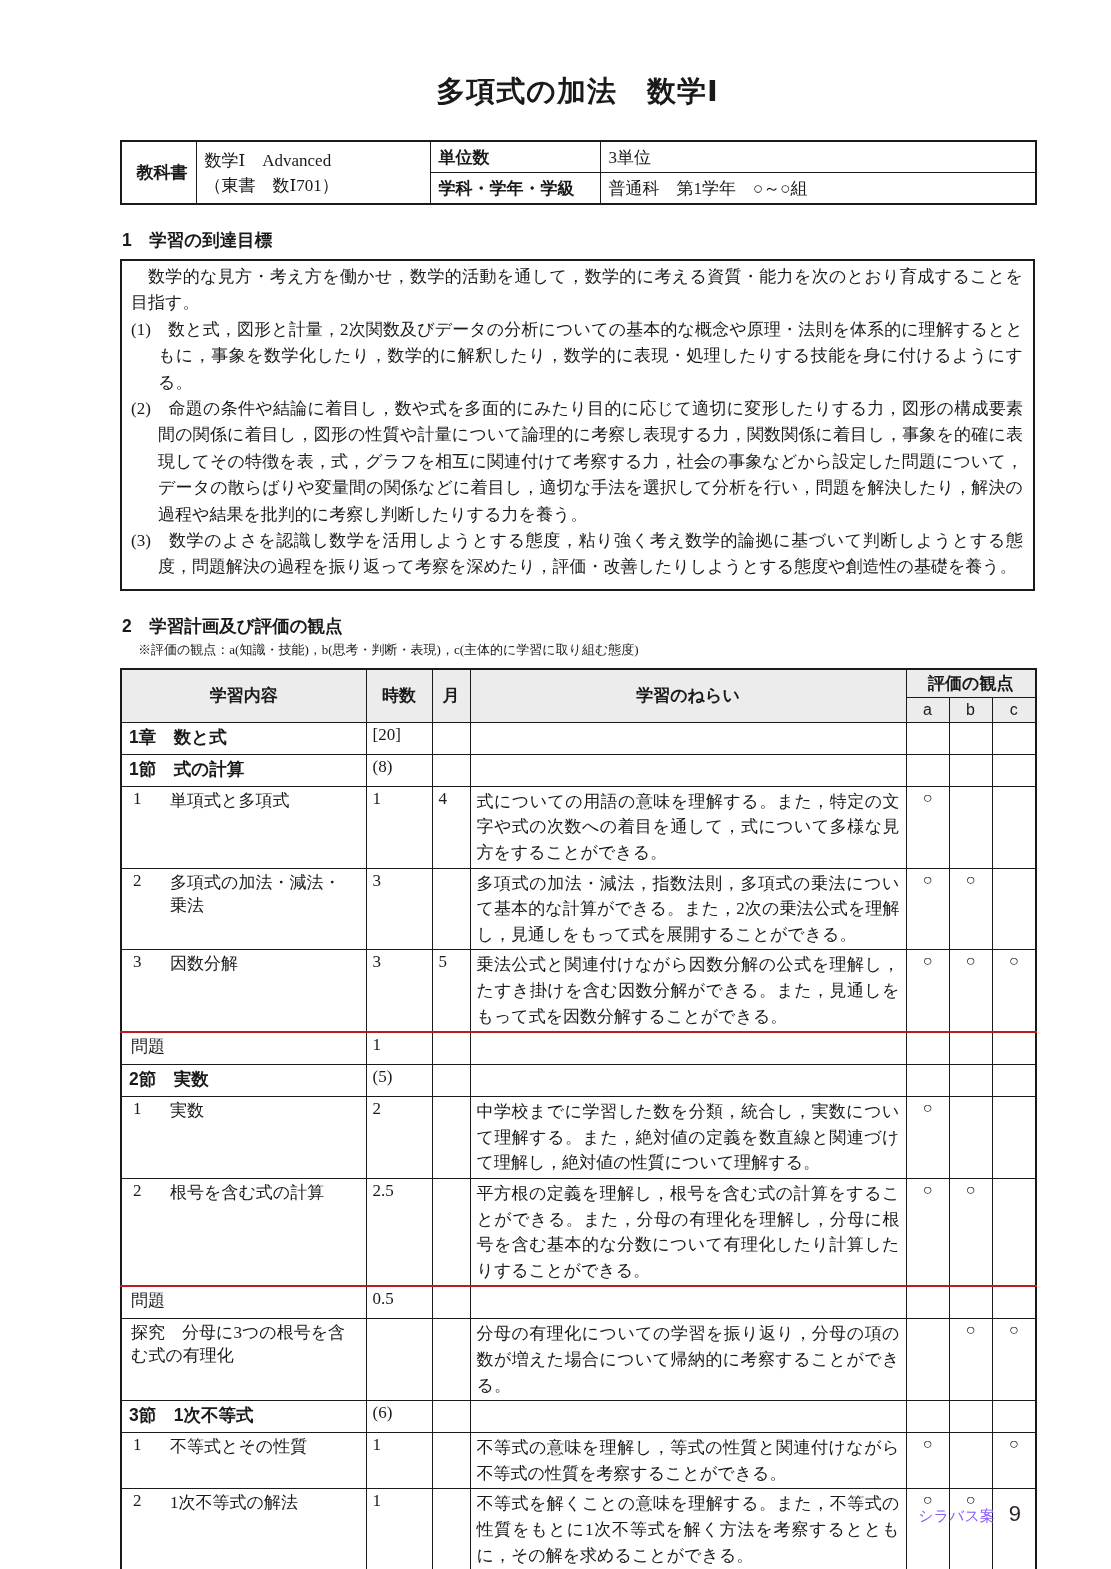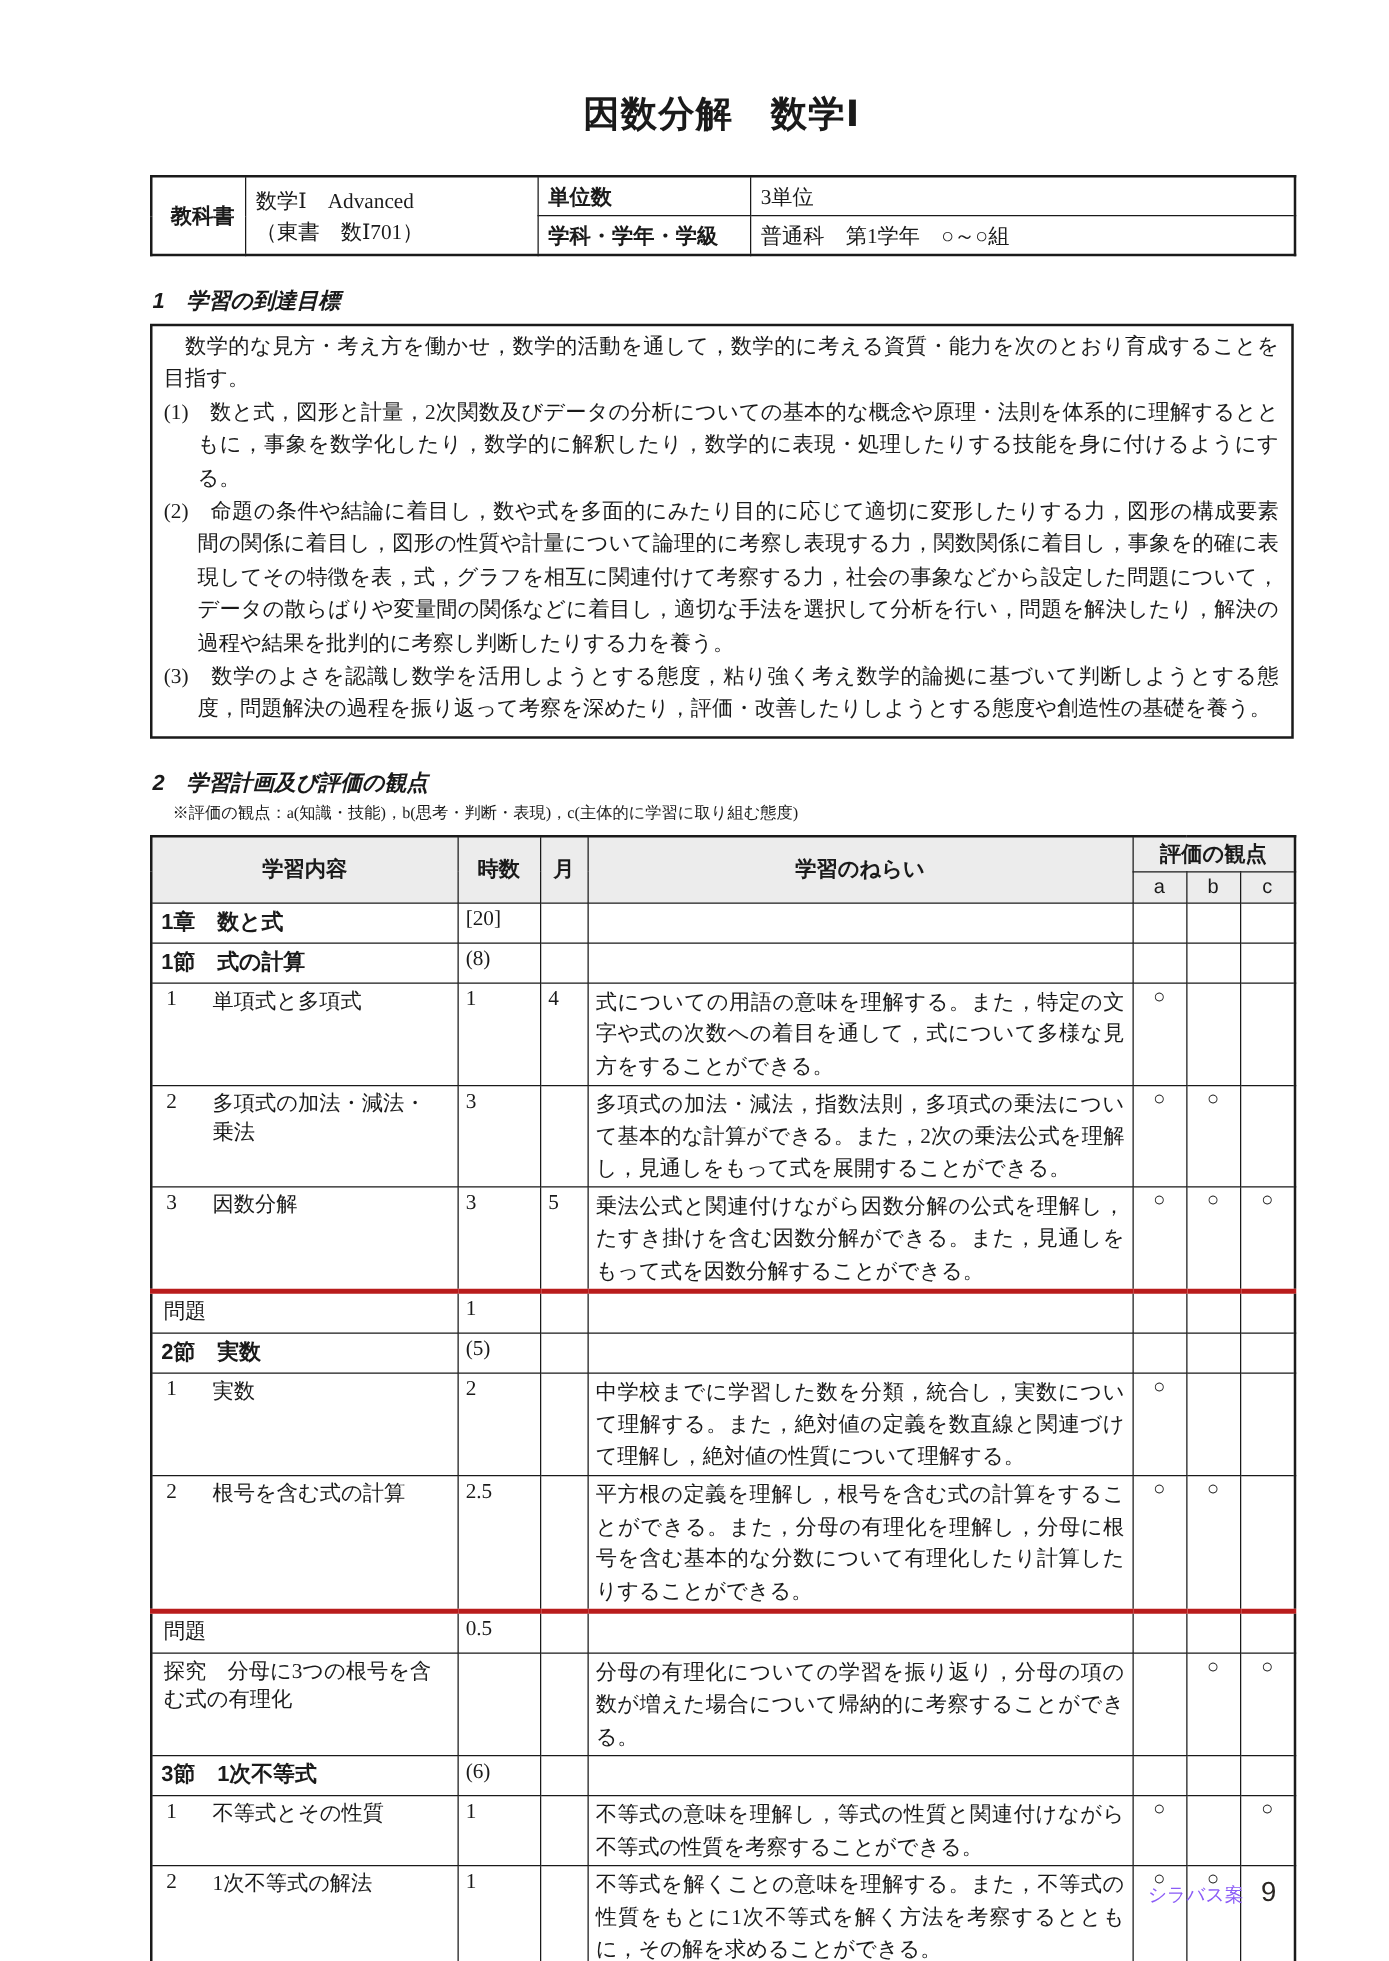--- a/index.html
+++ b/index.html
@@ -35,21 +35,21 @@
     font-family:"Liberation Sans","DejaVu Sans",sans-serif;
     font-weight:bold;
   }
   table.info td.center{text-align:right;}
   .tbname div{line-height:25px;}
 
   
   .sec-head{
     margin:23px 0 0 2px;
     font-family:"Liberation Sans","DejaVu Sans",sans-serif;
-    font-weight:bold;font-size:17.5px;font-style:italic;
+    font-weight:bold;font-size:17.5px;
   }
 
   
   .goal-box{
     margin-top:7px;
     border:2px solid #1a1a1a;
     padding:3px 10px 8px 9px;
     font-size:17px;line-height:26.4px;
     text-align:justify;
   }
@@ -85,42 +85,42 @@
   td.c-content.item{padding-left:48px !important;}
   .item-no{position:absolute;left:11px;top:2px;}
   tr.row-chapter td.c-content,tr.row-section td.c-content{
     font-family:"Liberation Sans","DejaVu Sans",sans-serif;
     font-weight:bold;font-size:17.5px;padding-left:7px !important;
   }
   td.c-hours,td.c-month{text-align:left;padding:2px 2px;}
   td.c-aim{text-align:justify;line-height:25.6px;padding:2px 7px;}
   td.c-mark{text-align:center;font-size:16px;padding:3px 0;}
   tr.h-sm td{height:27px;}
-  tr.thick-top td{border-top:4px solid #b91c1c;}
+  tr.thick-top td{border-top:2px solid #b91c1c;}
 
   
   .footer{
     position:absolute;right:90px;top:1501px;
     display:flex;align-items:baseline;
   }
   .footer .f-label{
     font-family:"Liberation Sans","DejaVu Sans",sans-serif;
     font-size:15px;color:#8b5cf6;
   }
   .footer .f-page{
     font-family:"Liberation Sans","DejaVu Sans",sans-serif;
     font-size:22px;margin-left:14px;color:#2a2522;
   }
 </style>
 </head>
 <body>
 
 <div class="content">
 
-  <h1 class="page-title">因数分解　数学Ⅰ</h1>
+  <h1 class="page-title">多項式の加法　数学Ⅰ</h1>
 
   <table class="info">
     <colgroup>
         <col style="width:75px">
         <col style="width:234px">
         <col style="width:170px">
         <col style="width:436px">
       </colgroup>
     <tbody>
       <tr>

